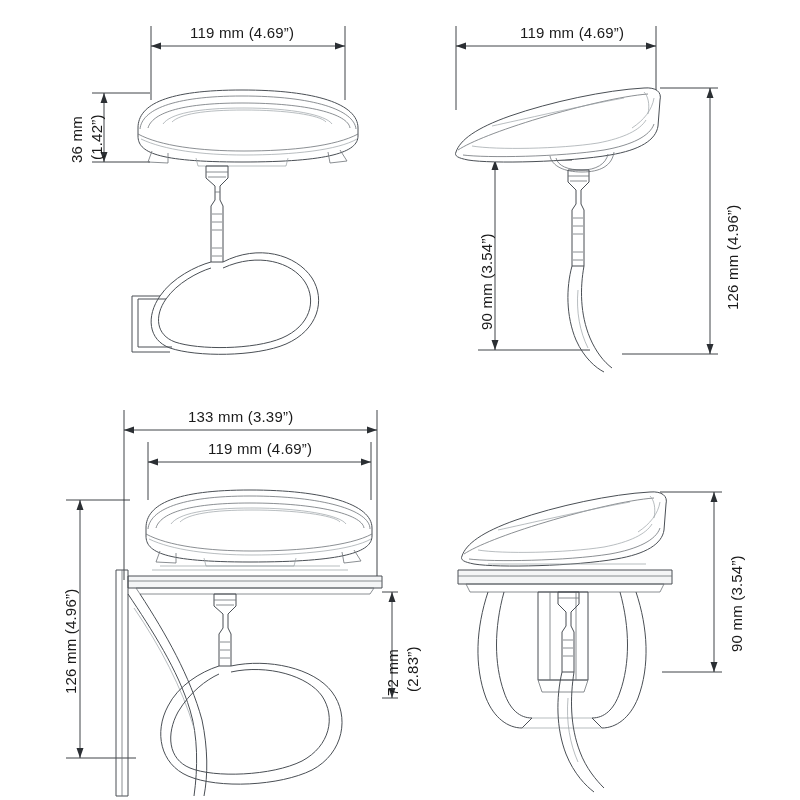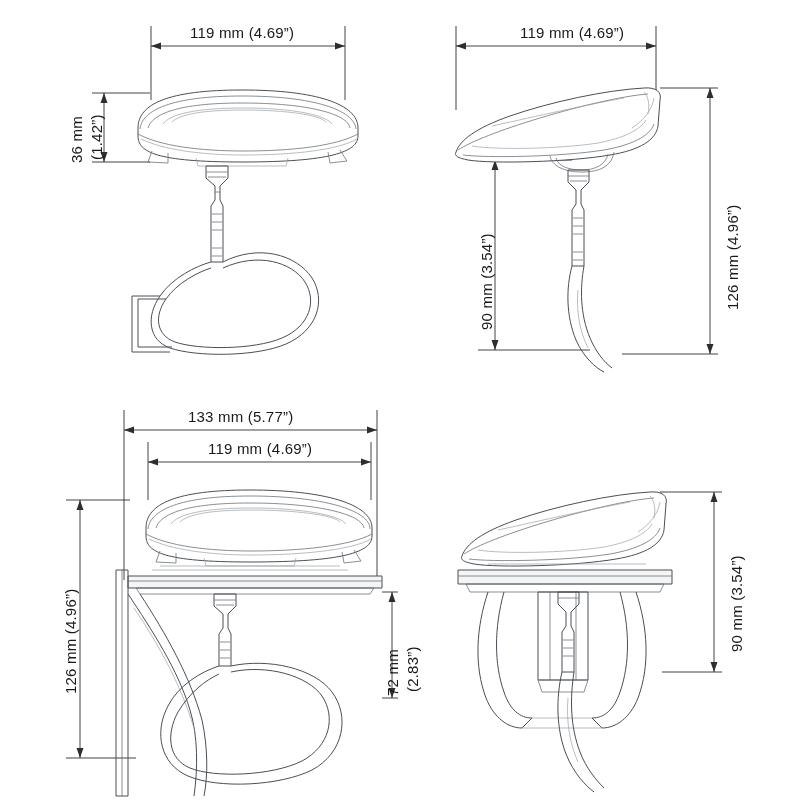--- a/index.html
+++ b/index.html
@@ -249,21 +249,21 @@
       <path class="ln-thin" d="M214 220 L236 220"></path>
       <path class="ln-thin" d="M216 225 L234 225"></path>
       <path class="ln-thin" d="M220 262 L230 262"></path>
       <path class="ln-thin" d="M220 270 L230 270"></path>
       <path class="ln-thin" d="M220 278 L230 278"></path>
 
       <path class="ln" d="M219 286 C200 292 178 306 168 326 C154 352 160 384 188 396 C218 409 280 406 312 390 C344 373 350 336 332 312 C314 288 268 278 231 286"></path>
       <path class="ln" d="M231 292 C268 284 308 296 322 316 C336 337 330 366 302 381 C272 396 214 398 190 388 C168 379 166 354 178 332 C190 312 206 300 219 294"></path>
     </svg>
 
-    <div class="dim" style="left:188px; top:28px;">133 mm (5.77”)</div>
+    <div class="dim" style="left:188px; top:28px;">133 mm (3.39”)</div>
     <div class="dim" style="left:208px; top:60px;">119 mm (4.69”)</div>
     <div class="dim vert" style="left:62px; top:314px;">126 mm (4.96”)</div>
     <div class="dim vert" style="left:384px; top:316px;">72 mm</div>
     <div class="dim vert" style="left:404px; top:312px;">(2.83”)</div>
   </div>
 
   <div class="quad" style="left:400px; top:380px; width:400px; height:420px;">
     <svg width="400" height="420" viewBox="0 0 400 420">
 
       <g>

